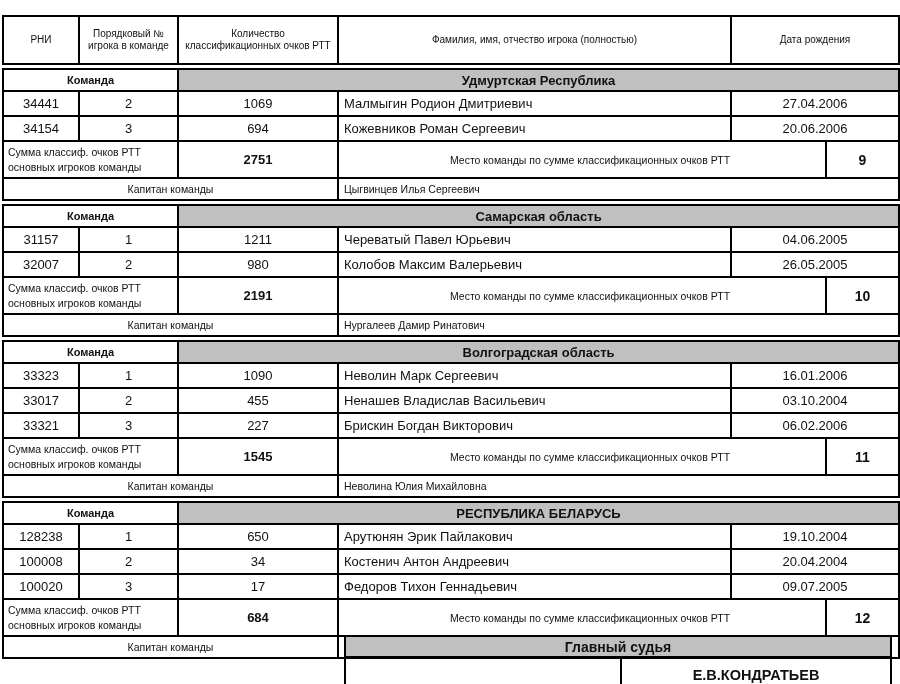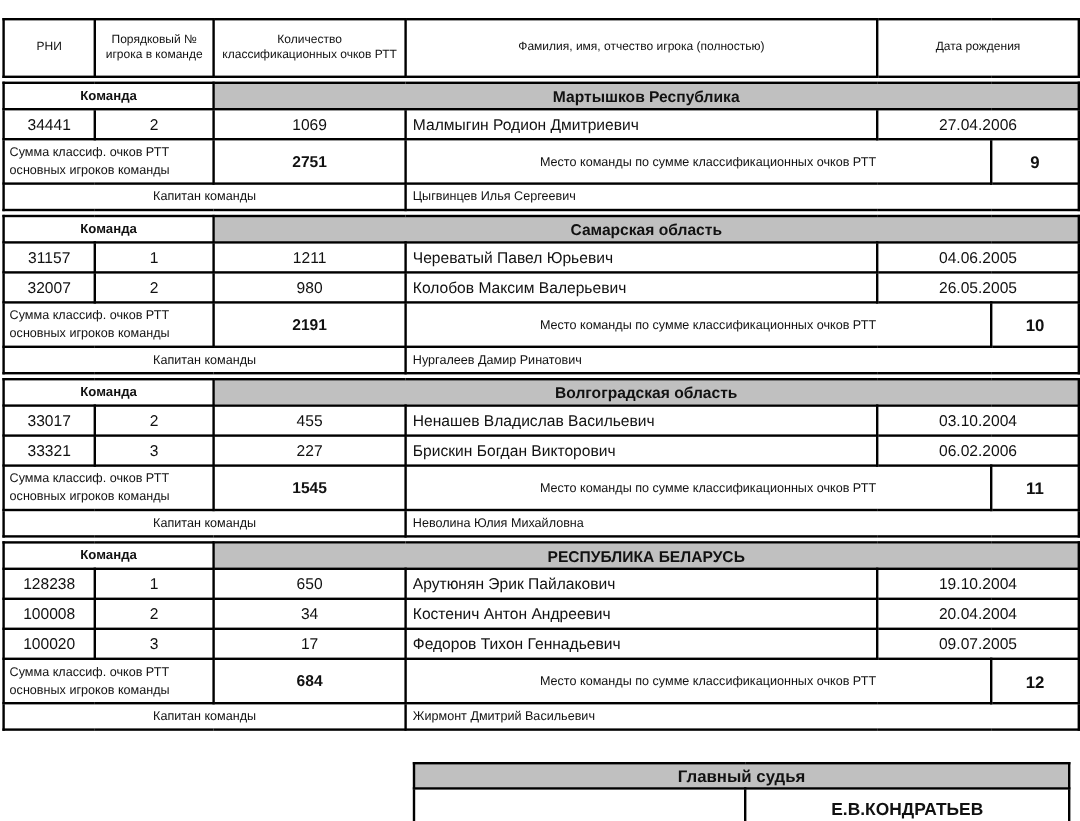--- a/index.html
+++ b/index.html
@@ -66,28 +66,35 @@
         <col style="width:76px">
         <col style="width:99px">
         <col style="width:160px">
         <col style="width:393px">
         <col style="width:95px">
         <col style="width:73px">
       </colgroup>
     <tbody>
         <tr class="kom-row">
       <td colspan="2" class="kom">Команда</td>
-      <td colspan="4" class="band">Мартышков Республика</td>
+      <td colspan="4" class="band">Удмуртская Республика</td>
     </tr>
     <tr class="player-row">
       <td class="ctr">34441</td>
       <td class="ctr">2</td>
       <td class="ctr">1069</td>
       <td class="fio">Малмыгин Родион Дмитриевич</td>
       <td colspan="2" class="ctr">27.04.2006</td>
+    </tr>
+    <tr class="player-row">
+      <td class="ctr">34154</td>
+      <td class="ctr">3</td>
+      <td class="ctr">694</td>
+      <td class="fio">Кожевников Роман Сергеевич</td>
+      <td colspan="2" class="ctr">20.06.2006</td>
     </tr>
     <tr class="sum-row">
       <td colspan="2" class="sumlbl">
         <div>Сумма классиф. очков РТТ</div>
         <div>основных игроков команды</div>
       </td>
       <td class="sumval">2751</td>
       <td colspan="2" class="place-lbl">Место команды по сумме классификационных очков РТТ</td>
       <td class="place">9</td>
     </tr>
@@ -150,20 +157,27 @@
         <col style="width:393px">
         <col style="width:95px">
         <col style="width:73px">
       </colgroup>
     <tbody>
         <tr class="kom-row">
       <td colspan="2" class="kom">Команда</td>
       <td colspan="4" class="band">Волгоградская область</td>
     </tr>
     <tr class="player-row">
+      <td class="ctr">33323</td>
+      <td class="ctr">1</td>
+      <td class="ctr">1090</td>
+      <td class="fio">Неволин Марк Сергеевич</td>
+      <td colspan="2" class="ctr">16.01.2006</td>
+    </tr>
+    <tr class="player-row">
       <td class="ctr">33017</td>
       <td class="ctr">2</td>
       <td class="ctr">455</td>
       <td class="fio">Ненашев Владислав Васильевич</td>
       <td colspan="2" class="ctr">03.10.2004</td>
     </tr>
     <tr class="player-row">
       <td class="ctr">33321</td>
       <td class="ctr">3</td>
       <td class="ctr">227</td>

